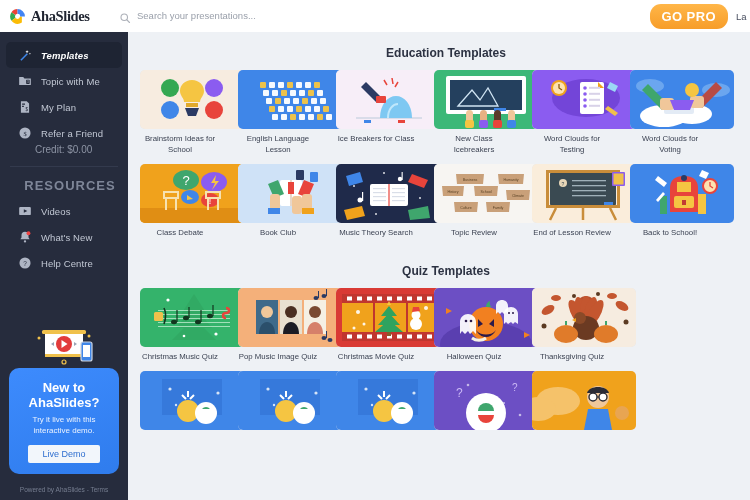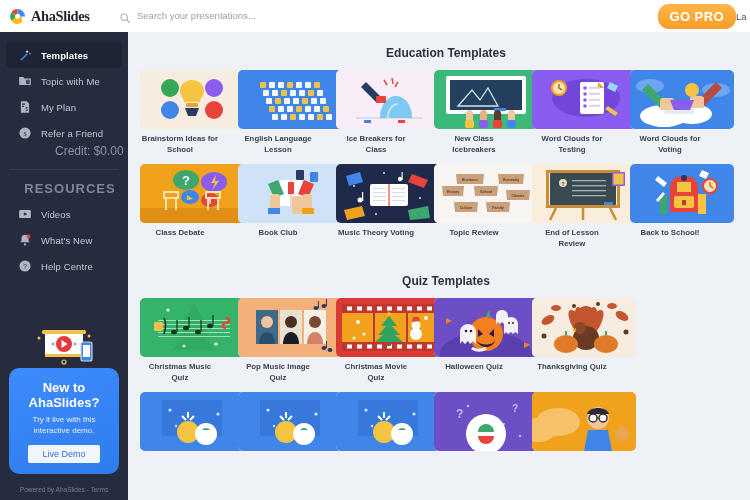--- a/index.html
+++ b/index.html
@@ -34,42 +34,42 @@
   .topbar-right {
     margin-left: auto; display: flex; align-items: center; padding-right: 2px;
   }
   .gopro {
     background: linear-gradient(180deg,#ffb648,#f79d29);
     color: #fff; font-size: 13px; font-weight: bold; letter-spacing: .4px;
     border: none; border-radius: 11px; padding: 5px 12px 5px 12px; cursor: pointer;
     font-family: "Liberation Sans", sans-serif;
   }
   .lang-label {
-    font-size: 9.5px; color: #4a5061; white-space: nowrap;
+    font-size: 9.5px; color: #4a5061; margin-left: 8px; white-space: nowrap;
     overflow: hidden; width: 12px;
   }
 
   
   .sidebar {
     position: absolute; top: 32px; left: 0; width: 128px; height: 468px;
     background: #262c3d;
     color: #c6cbd6;
     padding-top: 10px;
   }
   .nav-item {
     display: flex; align-items: center; height: 26px;
     padding-left: 12px; margin: 0 6px; border-radius: 5px;
     cursor: pointer; color: #c2c8d4;
   }
-  .nav-item.active { background: #1e2433; color: #ffffff; }
+  .nav-item.active { background: #1e2433; color: #ffffff; font-style: italic; }
   .nav-item .ico { width: 14px; height: 14px; flex: 0 0 14px; margin-right: 9px; display:block; }
   .nav-label { font-size: 9.5px; letter-spacing: .1px; }
   .nav-item.active .nav-label { font-weight: bold; color:#fff; }
   .nav-sub {
-    font-size: 12px; color: #8d94a4; padding-left: 15px; margin-top: -2px; margin-bottom: 3px; margin-left: 40px;
+    font-size: 10px; color: #8d94a4; padding-left: 35px; margin-top: -2px; margin-bottom: 3px;
   }
   .nav-divider { height: 1px; background: #333a4d; margin: 11px 10px 0 10px; }
   .section-label {
     font-size: 13px; letter-spacing: 1px; color: #7e8698;
     padding: 11px 0 5px 12px; font-weight: bold; text-align: center;
   }
 
   
   .promo-wrap { position: absolute; left: 9px; bottom: 26px; width: 110px; }
   .promo-art { height: 42px; position: relative; }
@@ -93,21 +93,21 @@
   
   .main {
     position: absolute; top: 32px; left: 128px; width: 622px; height: 468px;
     background: #eef1f5; overflow: hidden; padding: 14px 0 0 12px; text-align: center;
   }
   .section-title {
     font-size: 12px; color: #2c3242; font-weight: bold; margin: 0 0 10px 2px;
   }
   .section-title.second { margin-top: 16px; }
   .grid { display: flex; flex-wrap: wrap; }
-  .card { width: 80px; margin-right: 18px; margin-bottom: 9px; cursor: pointer; font-weight: bold; }
+  .card { width: 80px; margin-right: 18px; margin-bottom: 9px; cursor: pointer; }
   .thumb {
     width: 104px; height: 59px; border-radius: 5px; overflow: hidden;
     position: relative; background: #dfe4ea;
   }
   .thumb svg { display: block; width: 104px; height: 59px; }
   .card-label {
     font-size: 7.8px; color: #3b4252; line-height: 1.35; margin-top: 5px;
   }
   .row-partial .card { margin-bottom: 0; }
 </style>
@@ -461,21 +461,21 @@
               <rect x="65.6" y="8" width="1.1" height="8"></rect>
             </g>
         <g fill="#ffffff" opacity=".85">
               <circle cx="18" cy="22" r="1"></circle>
               <circle cx="84" cy="34" r="1"></circle>
               <circle cx="48" cy="9" r="1"></circle>
               <circle cx="40" cy="50" r="1"></circle>
             </g>
           </svg>
         </div>
-        <div class="card-label">Music Theory Voting</div>
+        <div class="card-label">Music Theory Search</div>
       </div>
       <div class="card">
         <div class="thumb">
           <svg viewBox="0 0 104 59">
             <rect width="104" height="59" fill="#f7f5f2"></rect>
             <g>
               <path d="M22 10h28l-1 10H23z" fill="#c9a079"></path>
               <text x="36" y="17" font-size="3.6" fill="#5b4326" text-anchor="middle" font-family="Liberation Sans">Business</text>
             </g>
             <g>

